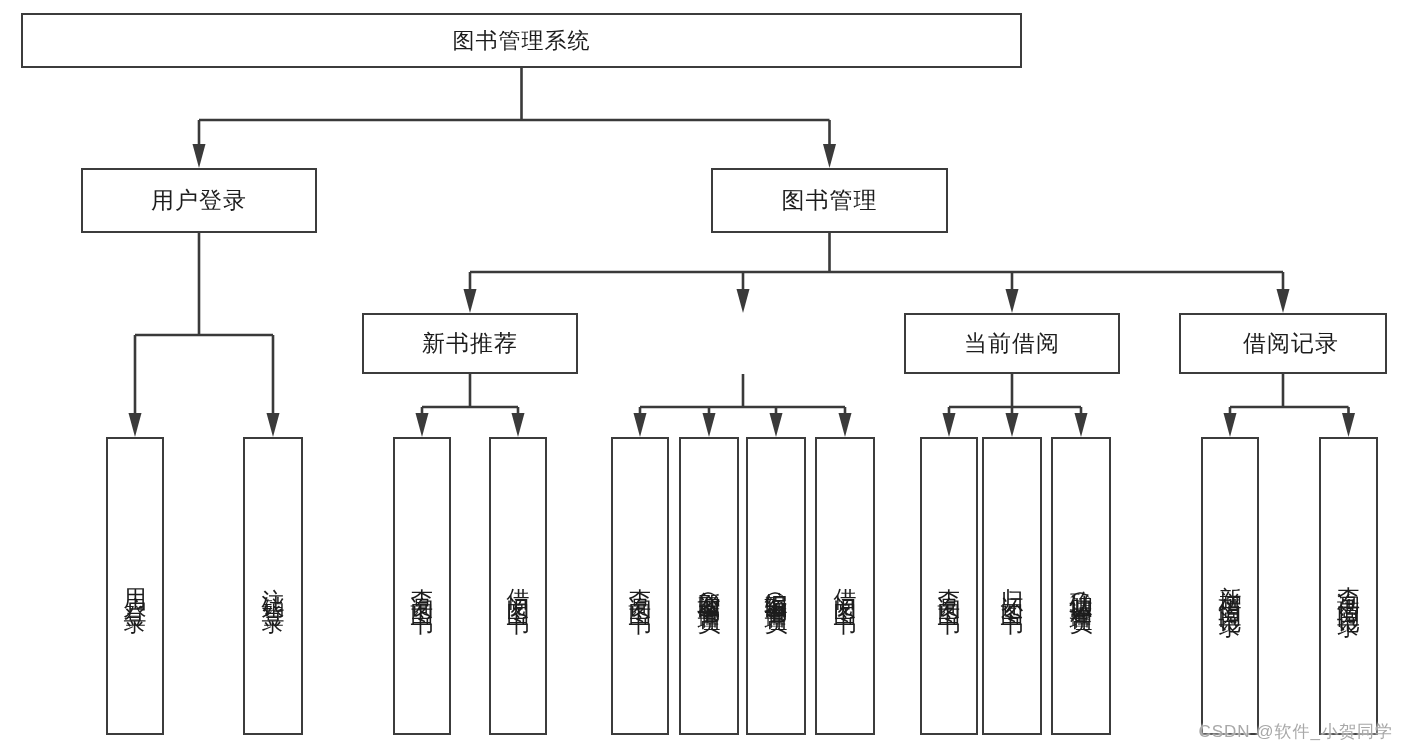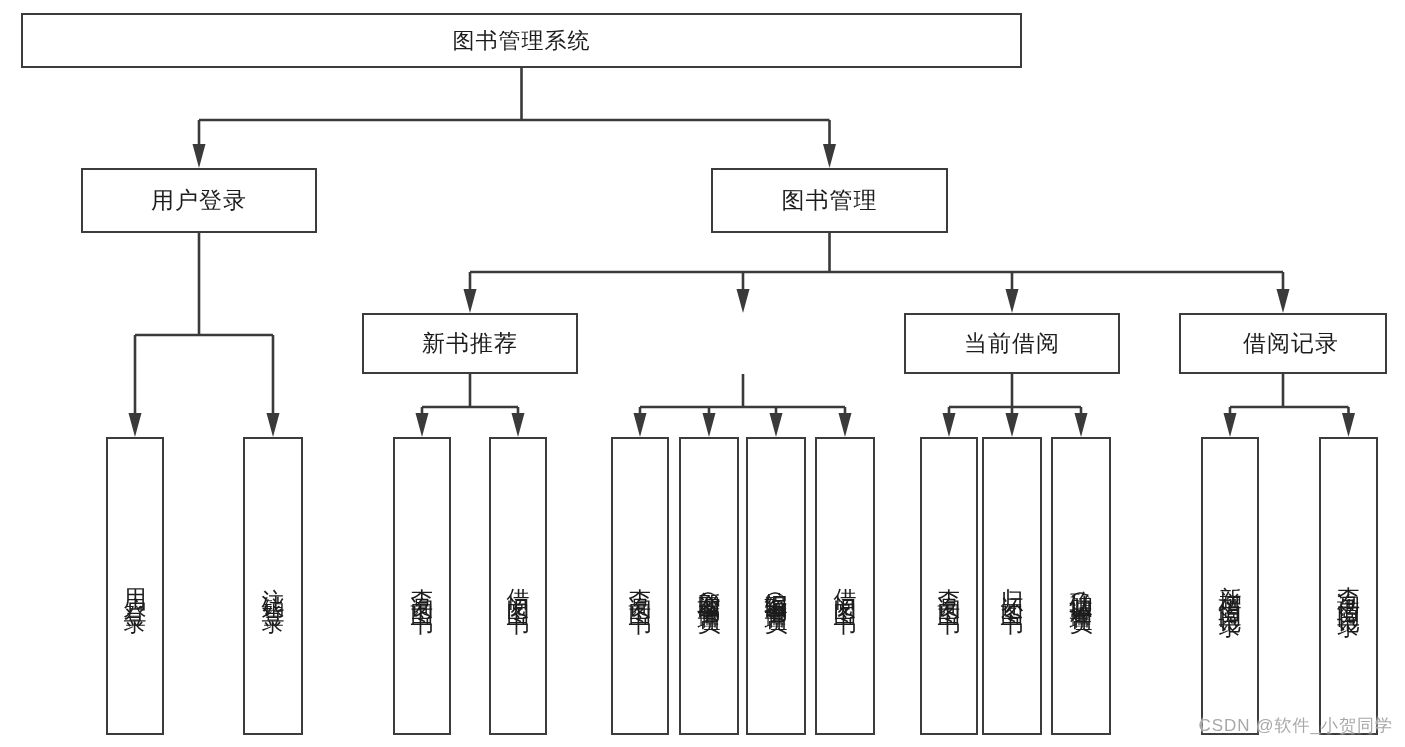--- a/index.html
+++ b/index.html
@@ -36,21 +36,21 @@
     font-size: 23px;
     letter-spacing: 8px;
     white-space: normal;
     line-height: 1;
   }
   .vnode.tight { letter-spacing: 3px; }
   .vnode.mid   { letter-spacing: 6px; }
   .watermark {
     position: absolute;
     right: 12px;
-    bottom: 10px;
+    bottom: 4px;
     font-size: 17px;
     color: #a8a8a8;
     letter-spacing: 1px;
     text-shadow: 0 0 3px #ffffff, 0 0 3px #ffffff;
   }
 </style>
 </head>
 <body>
 
 <div class="canvas">

